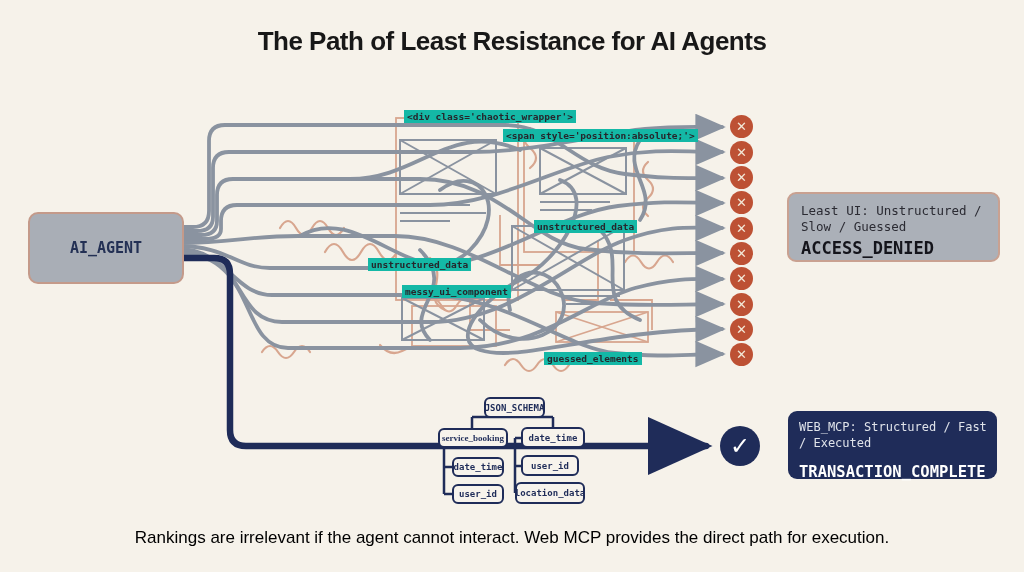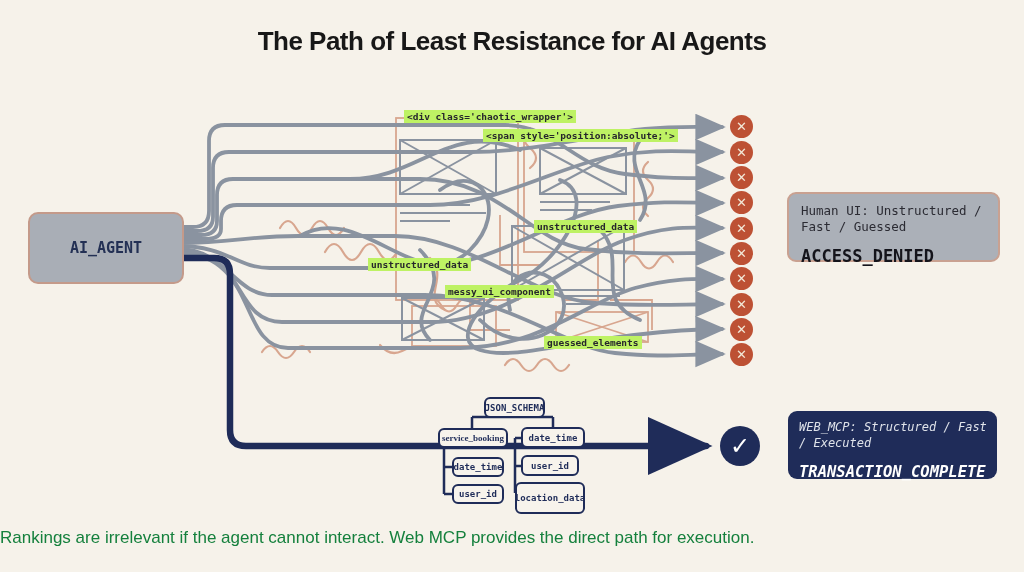--- a/index.html
+++ b/index.html
@@ -1,45 +1,45 @@
 <!DOCTYPE html>
 <html><head>
 <meta charset="utf-8">
 <style>
   html,body{margin:0;padding:0;background:#e9e5dc;}
   .canvas{position:relative;width:1024px;height:572px;background:#f6f2ea;overflow:hidden;
           font-family:"Liberation Sans",sans-serif;}
   .title{position:absolute;top:26px;left:0;width:100%;text-align:center;
          font-size:26px;font-weight:700;color:#181818;letter-spacing:-0.5px;}
-  .caption{position:absolute;top:528px;left:0;width:100%;
-           font-size:17px;color:#15803d;}
+  .caption{position:absolute;top:528px;left:0;width:100%;text-align:center;
+           font-size:17px;color:#000000;}
   svg.diagram{position:absolute;left:0;top:0;width:1024px;height:572px;}
 
   
   .chaos-label{position:absolute;font-family:"DejaVu Sans Mono",monospace;font-weight:700;
-               font-size:9.5px;color:#26262c;background:#bef264;padding:1px 3px;white-space:nowrap;}
+               font-size:9.5px;color:#26262c;background:#14b8a6;padding:1px 3px;white-space:nowrap;}
 
   
   .agent-box{position:absolute;left:28px;top:212px;width:152px;height:68px;
              background:#a9aeb6;border:2px solid #c49a8a;border-radius:10px;
              display:flex;flex-direction:column;align-items:center;justify-content:center;
              text-align:center;color:#233054;gap:40px;}
   .agent-name{font-family:"DejaVu Sans Mono",monospace;font-weight:700;font-size:15px;}
   .agent-intent{font-size:12.5px;line-height:1.25;width:130px;font-weight:600;}
 
   
   .human-box{position:absolute;left:787px;top:192px;width:213px;height:70px;
              background:#abb0b8;border:2px solid #c9a191;border-radius:9px;
              padding:9px 12px;box-sizing:border-box;color:#2b2b33;}
   .human-desc{font-family:"DejaVu Sans Mono",monospace;font-size:12.5px;line-height:1.25;width:190px;}
-  .human-status{font-family:"DejaVu Sans Mono",monospace;font-weight:700;font-size:17px;color:#14141b;margin-top:12px;}
+  .human-status{font-family:"DejaVu Sans Mono",monospace;font-weight:700;font-size:17px;color:#14141b;margin-top:4px;}
 
   
   .mcp-box{position:absolute;left:788px;top:411px;width:209px;height:68px;
-           background:#1f2c59;border-radius:9px;padding:9px 11px;box-sizing:border-box;font-style:italic;}
+           background:#1f2c59;border-radius:9px;padding:9px 11px;box-sizing:border-box;}
   .mcp-desc{font-family:"DejaVu Sans Mono",monospace;font-size:12px;line-height:1.3;color:#dfe3ea;width:190px;}
   .mcp-status{font-family:"DejaVu Sans Mono",monospace;font-weight:700;font-size:15.5px;color:#ffffff;margin-top:12px;}
 
   
   .fail-dot{position:absolute;left:730px;width:23px;height:23px;border-radius:50%;
             background:#bd5134;display:flex;align-items:center;justify-content:center;}
   .fail-dot span{color:#f3ead9;font-size:13px;font-weight:700;font-family:"DejaVu Sans",sans-serif;line-height:1;}
 
   
   .ok-circle{position:absolute;left:720px;top:426px;width:40px;height:40px;border-radius:50%;
@@ -132,25 +132,25 @@
     </g>
 
     <g stroke="#1f2c59" stroke-width="2.5" fill="none">
       <path d="M514,406 V417 M472,417 H553 M472,417 V428 M553,417 V427"></path>
       <path d="M444,448 V494 M444,467 H452 M444,494 H452"></path>
       <path d="M515,438 H521 M515,438 V493 M515,466 H521 M515,493 H517"></path>
     </g>
   </svg>
 
   <div class="chaos-label" style="left:404px;top:110px;">&lt;div class='chaotic_wrapper'&gt;</div>
-  <div class="chaos-label" style="left:483px;top:129px;">&lt;span style='position:absolute;'&gt;</div>
+  <div class="chaos-label" style="left:503px;top:129px;">&lt;span style='position:absolute;'&gt;</div>
   <div class="chaos-label" style="left:534px;top:220px;">unstructured_data</div>
   <div class="chaos-label" style="left:368px;top:258px;">unstructured_data</div>
-  <div class="chaos-label" style="left:402px;top:285px;margin-left:43px;">messy_ui_component</div>
-  <div class="chaos-label" style="left:544px;top:336px;">guessed_elements</div>
+  <div class="chaos-label" style="left:402px;top:285px;">messy_ui_component</div>
+  <div class="chaos-label" style="left:544px;top:352px;">guessed_elements</div>
 
   <div class="agent-box">
     <div class="agent-name">AI_AGENT</div>
   </div>
 
   <div class="fail-dot" style="top:115px;">
       <span>✕</span>
     </div>
   <div class="fail-dot" style="top:141px;">
       <span>✕</span>
@@ -174,31 +174,31 @@
       <span>✕</span>
     </div>
   <div class="fail-dot" style="top:318px;">
       <span>✕</span>
     </div>
   <div class="fail-dot" style="top:343px;">
       <span>✕</span>
     </div>
 
   <div class="human-box">
-    <div class="human-desc">Human UI: Unstructured / Fast / Guessed</div>
+    <div class="human-desc">Least UI: Unstructured / Slow / Guessed</div>
     <div class="human-status">ACCESS_DENIED</div>
   </div>
 
   <div class="tree-node" style="left:484px;top:386px;width:61px;height:21px;margin-top:11px;">JSON_SCHEMA</div>
   <div class="tree-node" style="left:438px;top:428px;width:70px;height:20px;font-family:Liberation Serif, serif;">service_booking</div>
   <div class="tree-node" style="left:521px;top:427px;width:64px;height:21px;">date_time</div>
   <div class="tree-node" style="left:452px;top:457px;width:52px;height:20px;">date_time</div>
   <div class="tree-node" style="left:452px;top:484px;width:52px;height:20px;">user_id</div>
   <div class="tree-node" style="left:521px;top:455px;width:58px;height:21px;">user_id</div>
-  <div class="tree-node" style="left:515px;top:482px;width:70px;height:32px;">location_data</div>
+  <div class="tree-node" style="left:515px;top:482px;width:70px;height:22px;">location_data</div>
 
   <div class="ok-circle">
     <span>✓</span>
   </div>
 
   <div class="mcp-box">
     <div class="mcp-desc">WEB_MCP: Structured / Fast / Executed</div>
     <div class="mcp-status">TRANSACTION_COMPLETE</div>
   </div>
 

